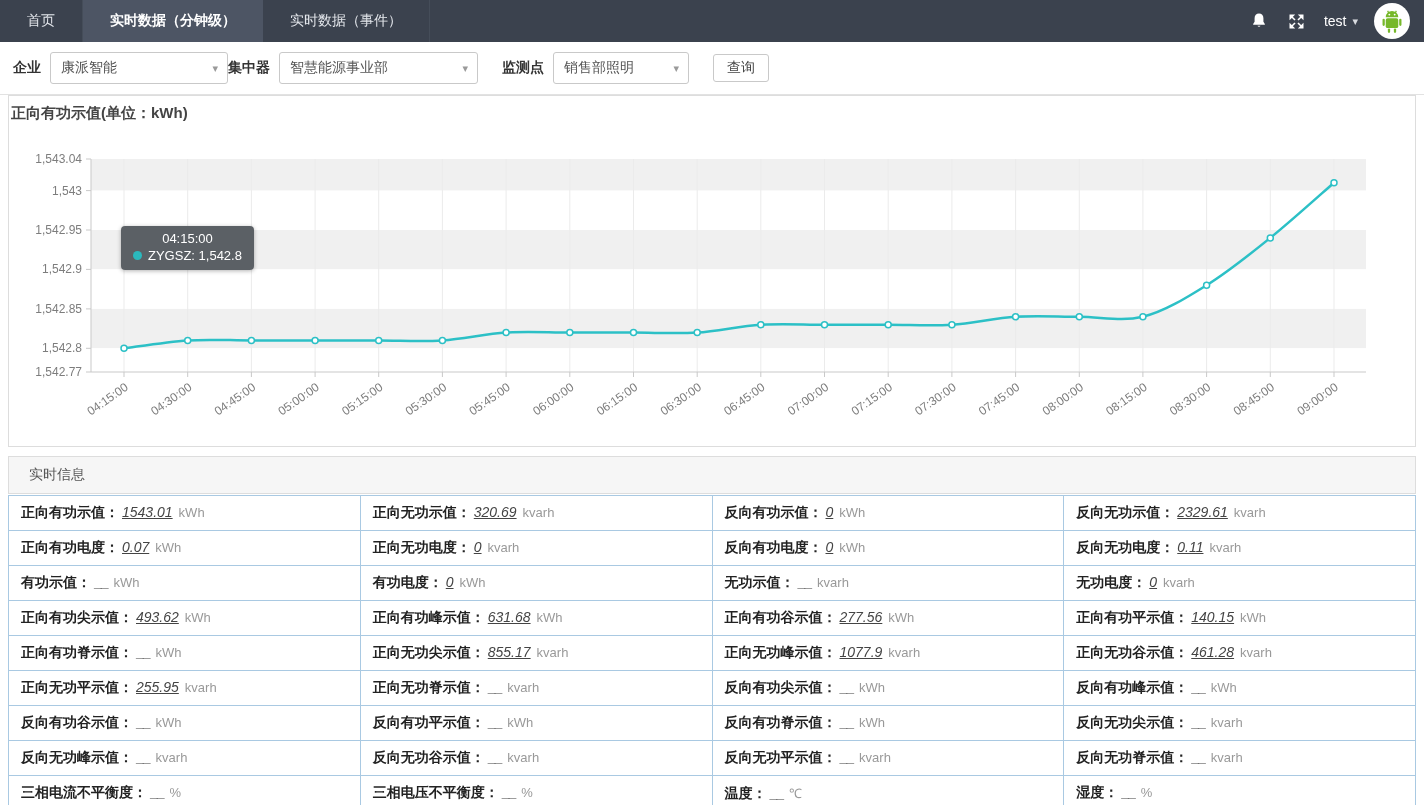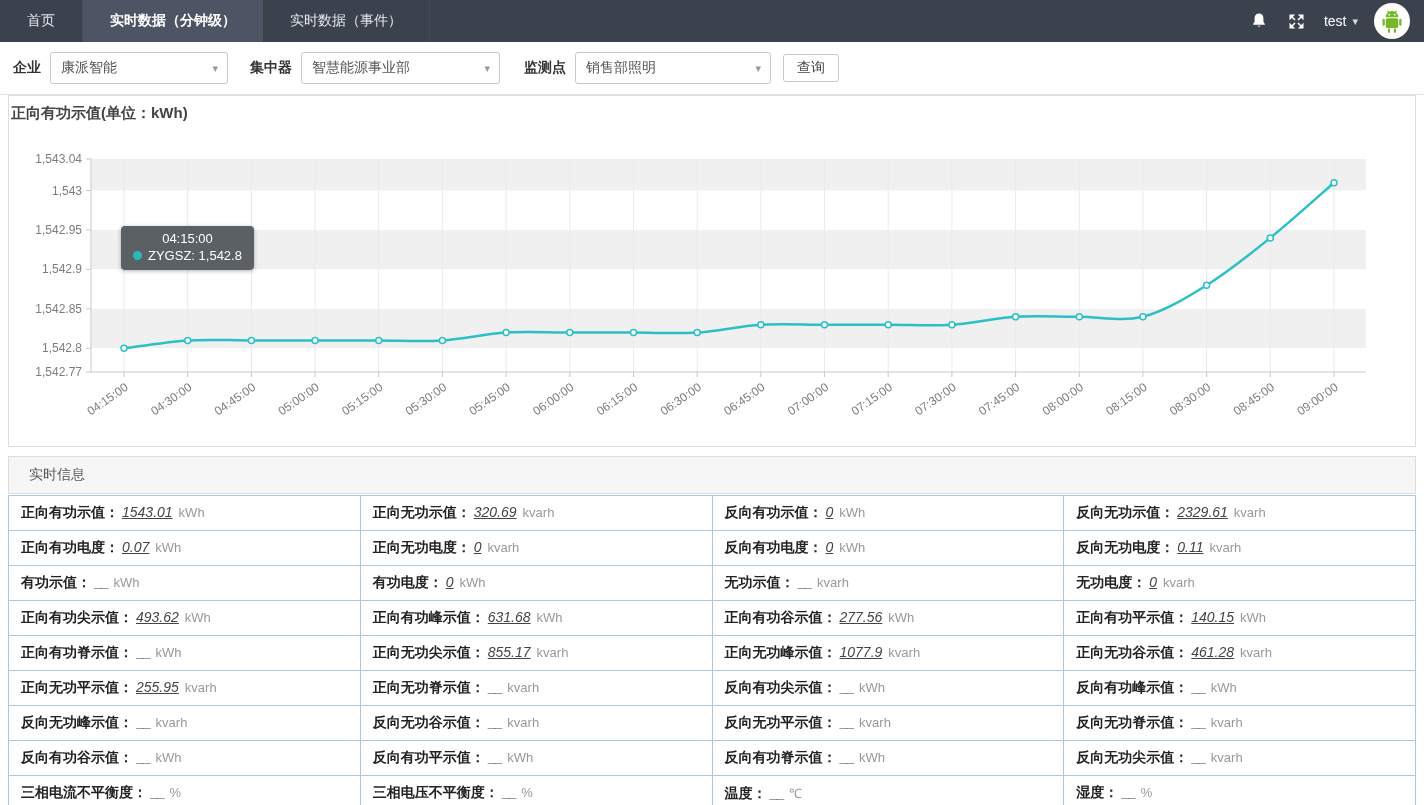--- a/index.html
+++ b/index.html
@@ -14,23 +14,23 @@
   .nav-icon { width:22px; height:22px; display:flex; align-items:center; justify-content:center; cursor:pointer; }
   .user-menu { display:flex; align-items:center; gap:6px; color:#fff; font-size:14px; cursor:pointer; }
   .caret-down { font-size:11px; color:#d8dbe0; }
   .avatar { width:36px; height:36px; border-radius:50%; background:#fff; display:flex; align-items:center; justify-content:center; overflow:hidden; cursor:pointer; }
 
   
   .filters { position:absolute; top:42px; left:0; right:0; height:53px; background:#fff; border-bottom:1px solid #e2e2e2; display:flex; align-items:center; padding-left:13px; }
   .filter-label { font-size:14px; font-weight:bold; color:#333; margin-right:9px; white-space:nowrap; }
   .sel { height:32px; border:1px solid #c9c9c9; border-radius:3px; background:#fff; display:flex; align-items:center; padding:0 10px; font-size:14px; color:#555; position:relative; cursor:pointer; }
   .sel .sel-caret { position:absolute; right:9px; color:#9a9a9a; font-size:11px; }
-  .sel-enterprise { width:178px; margin-right:22px; }
+  .sel-enterprise { width:178px; }
   .sel-concentrator { width:199px; margin-right:24px; }
-  .sel-monitor { width:196px; margin-right:12px; }
+  .sel-monitor { width:136px; margin-right:24px; }
   .query-btn { height:28px; padding:0 13px; border:1px solid #c9c9c9; border-radius:3px; background:#fff; font-size:14px; color:#444; cursor:pointer; font-family:inherit; }
 
   
   .chart-panel { position:absolute; left:8px; top:95px; width:1408px; height:352px; border:1px solid #ddd; background:#fff; }
   .chart-title { position:absolute; left:2px; top:8px; font-size:15px; font-weight:bold; color:#444; }
   #chart-svg { position:absolute; left:0; top:0; }
   svg text { font-family:"Liberation Sans",sans-serif; }
   .chart-tooltip { position:absolute; left:112px; top:130px; background:rgba(86,91,96,.97); border-radius:4px; color:#fff; padding:5px 12px 7px; font-size:13px; box-shadow:0 1px 4px rgba(0,0,0,.3); text-align:center; white-space:nowrap; }
   .tt-line2 { display:flex; align-items:center; gap:6px; margin-top:2px;text-align:center; }
   .tt-dot { width:9px; height:9px; border-radius:50%; display:inline-block; }
@@ -289,32 +289,32 @@
           <td><span class="cell-label">正向无功峰示值：</span><span class="cell-value">1077.9</span><span class="cell-unit">kvarh</span></td>
           <td><span class="cell-label">正向无功谷示值：</span><span class="cell-value">461.28</span><span class="cell-unit">kvarh</span></td>
         </tr>
         <tr>
           <td><span class="cell-label">正向无功平示值：</span><span class="cell-value">255.95</span><span class="cell-unit">kvarh</span></td>
           <td><span class="cell-label">正向无功脊示值：</span><span class="cell-value empty">__</span><span class="cell-unit">kvarh</span></td>
           <td><span class="cell-label">反向有功尖示值：</span><span class="cell-value empty">__</span><span class="cell-unit">kWh</span></td>
           <td><span class="cell-label">反向有功峰示值：</span><span class="cell-value empty">__</span><span class="cell-unit">kWh</span></td>
         </tr>
         <tr>
+          <td><span class="cell-label">反向有功谷示值：</span><span class="cell-value empty">__</span><span class="cell-unit">kWh</span></td>
+          <td><span class="cell-label">反向有功平示值：</span><span class="cell-value empty">__</span><span class="cell-unit">kWh</span></td>
+          <td><span class="cell-label">反向有功脊示值：</span><span class="cell-value empty">__</span><span class="cell-unit">kWh</span></td>
+          <td><span class="cell-label">反向无功尖示值：</span><span class="cell-value empty">__</span><span class="cell-unit">kvarh</span></td>
+        </tr>
+        <tr>
           <td><span class="cell-label">反向无功峰示值：</span><span class="cell-value empty">__</span><span class="cell-unit">kvarh</span></td>
           <td><span class="cell-label">反向无功谷示值：</span><span class="cell-value empty">__</span><span class="cell-unit">kvarh</span></td>
           <td><span class="cell-label">反向无功平示值：</span><span class="cell-value empty">__</span><span class="cell-unit">kvarh</span></td>
           <td><span class="cell-label">反向无功脊示值：</span><span class="cell-value empty">__</span><span class="cell-unit">kvarh</span></td>
         </tr>
         <tr>
-          <td><span class="cell-label">反向有功谷示值：</span><span class="cell-value empty">__</span><span class="cell-unit">kWh</span></td>
-          <td><span class="cell-label">反向有功平示值：</span><span class="cell-value empty">__</span><span class="cell-unit">kWh</span></td>
-          <td><span class="cell-label">反向有功脊示值：</span><span class="cell-value empty">__</span><span class="cell-unit">kWh</span></td>
-          <td><span class="cell-label">反向无功尖示值：</span><span class="cell-value empty">__</span><span class="cell-unit">kvarh</span></td>
-        </tr>
-        <tr>
           <td><span class="cell-label">三相电流不平衡度：</span><span class="cell-value empty">__</span><span class="cell-unit">%</span></td>
           <td><span class="cell-label">三相电压不平衡度：</span><span class="cell-value empty">__</span><span class="cell-unit">%</span></td>
           <td><span class="cell-label">温度：</span><span class="cell-value empty">__</span><span class="cell-unit">℃</span></td>
           <td><span class="cell-label">湿度：</span><span class="cell-value empty">__</span><span class="cell-unit">%</span></td>
         </tr>
       </tbody>
   </table>
 
 </div>
 

